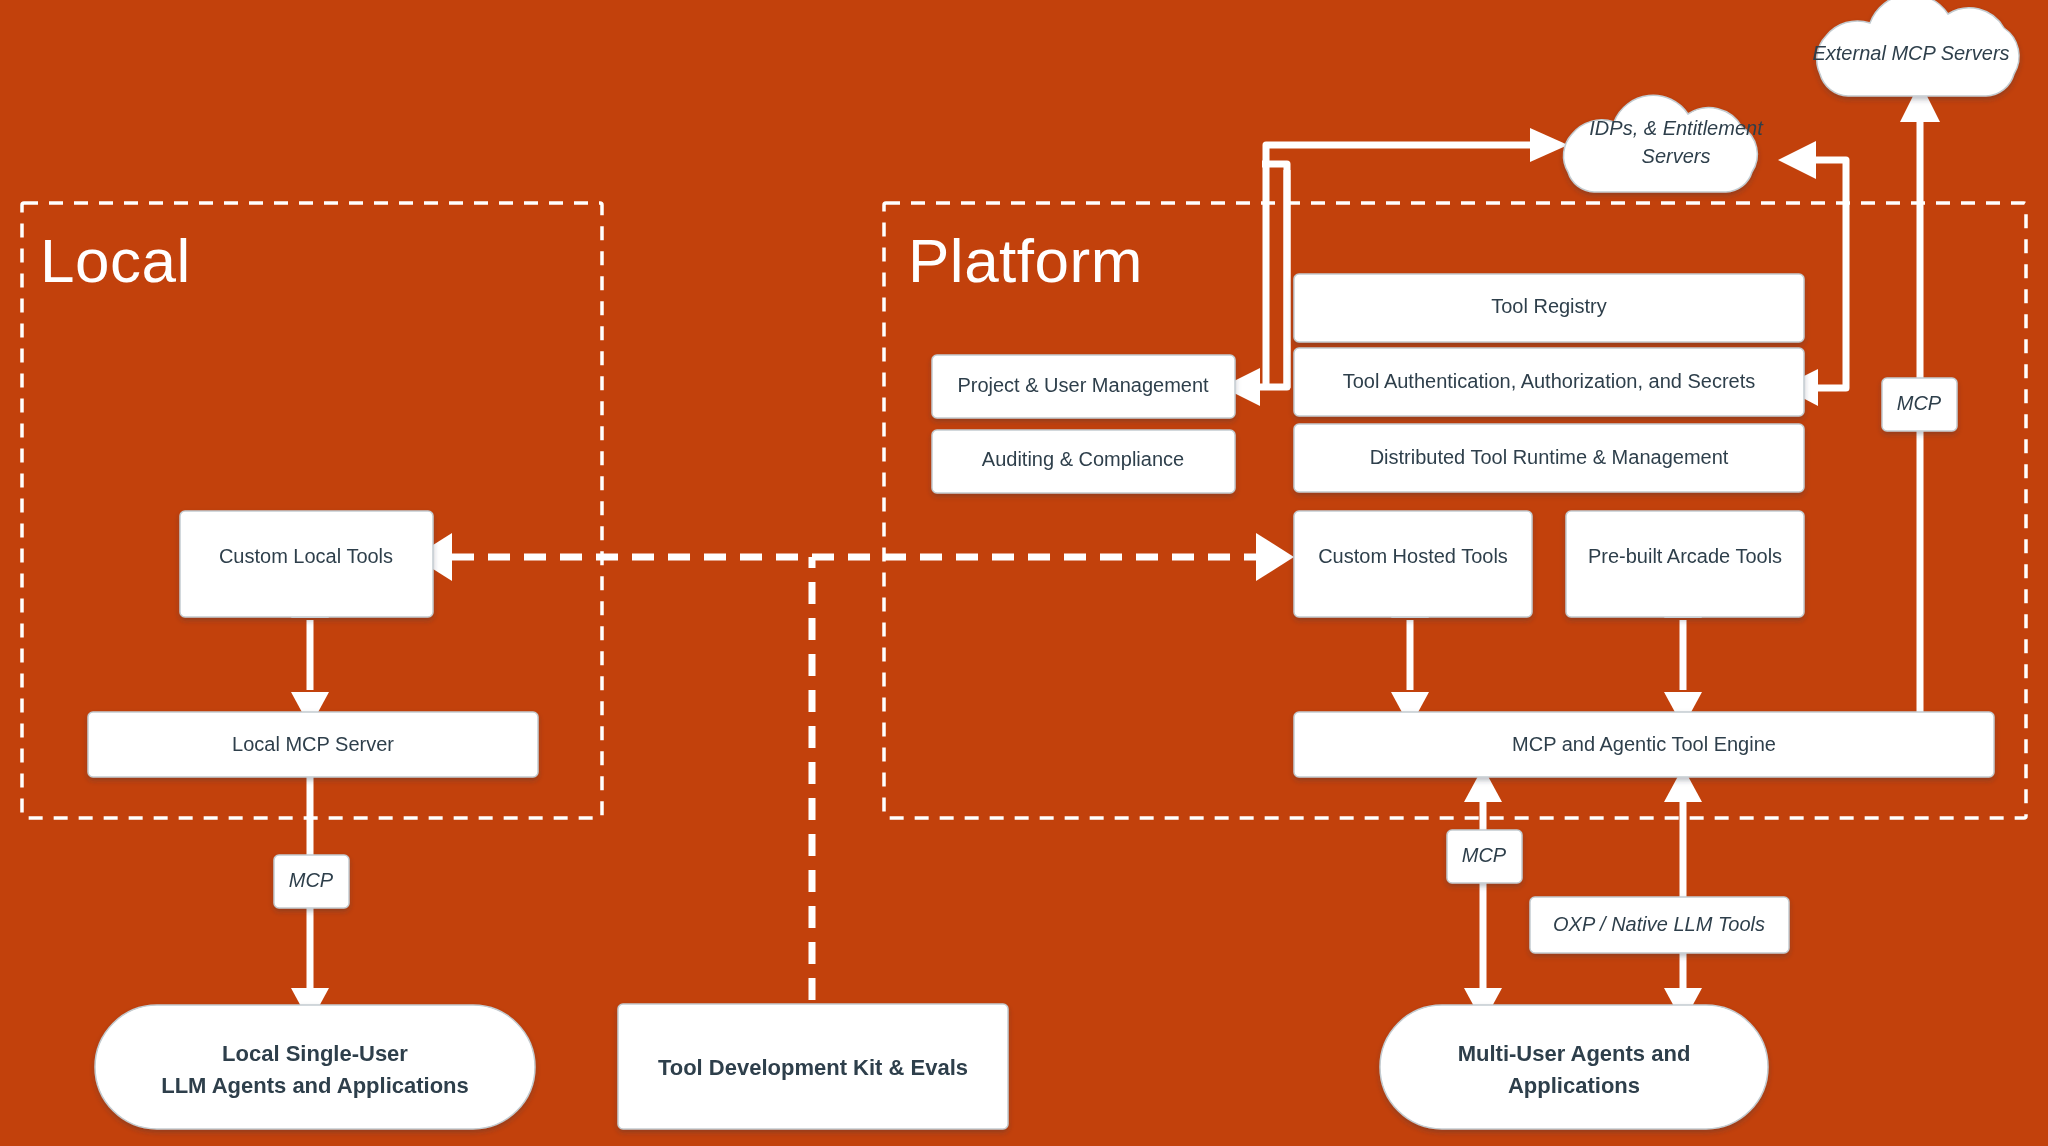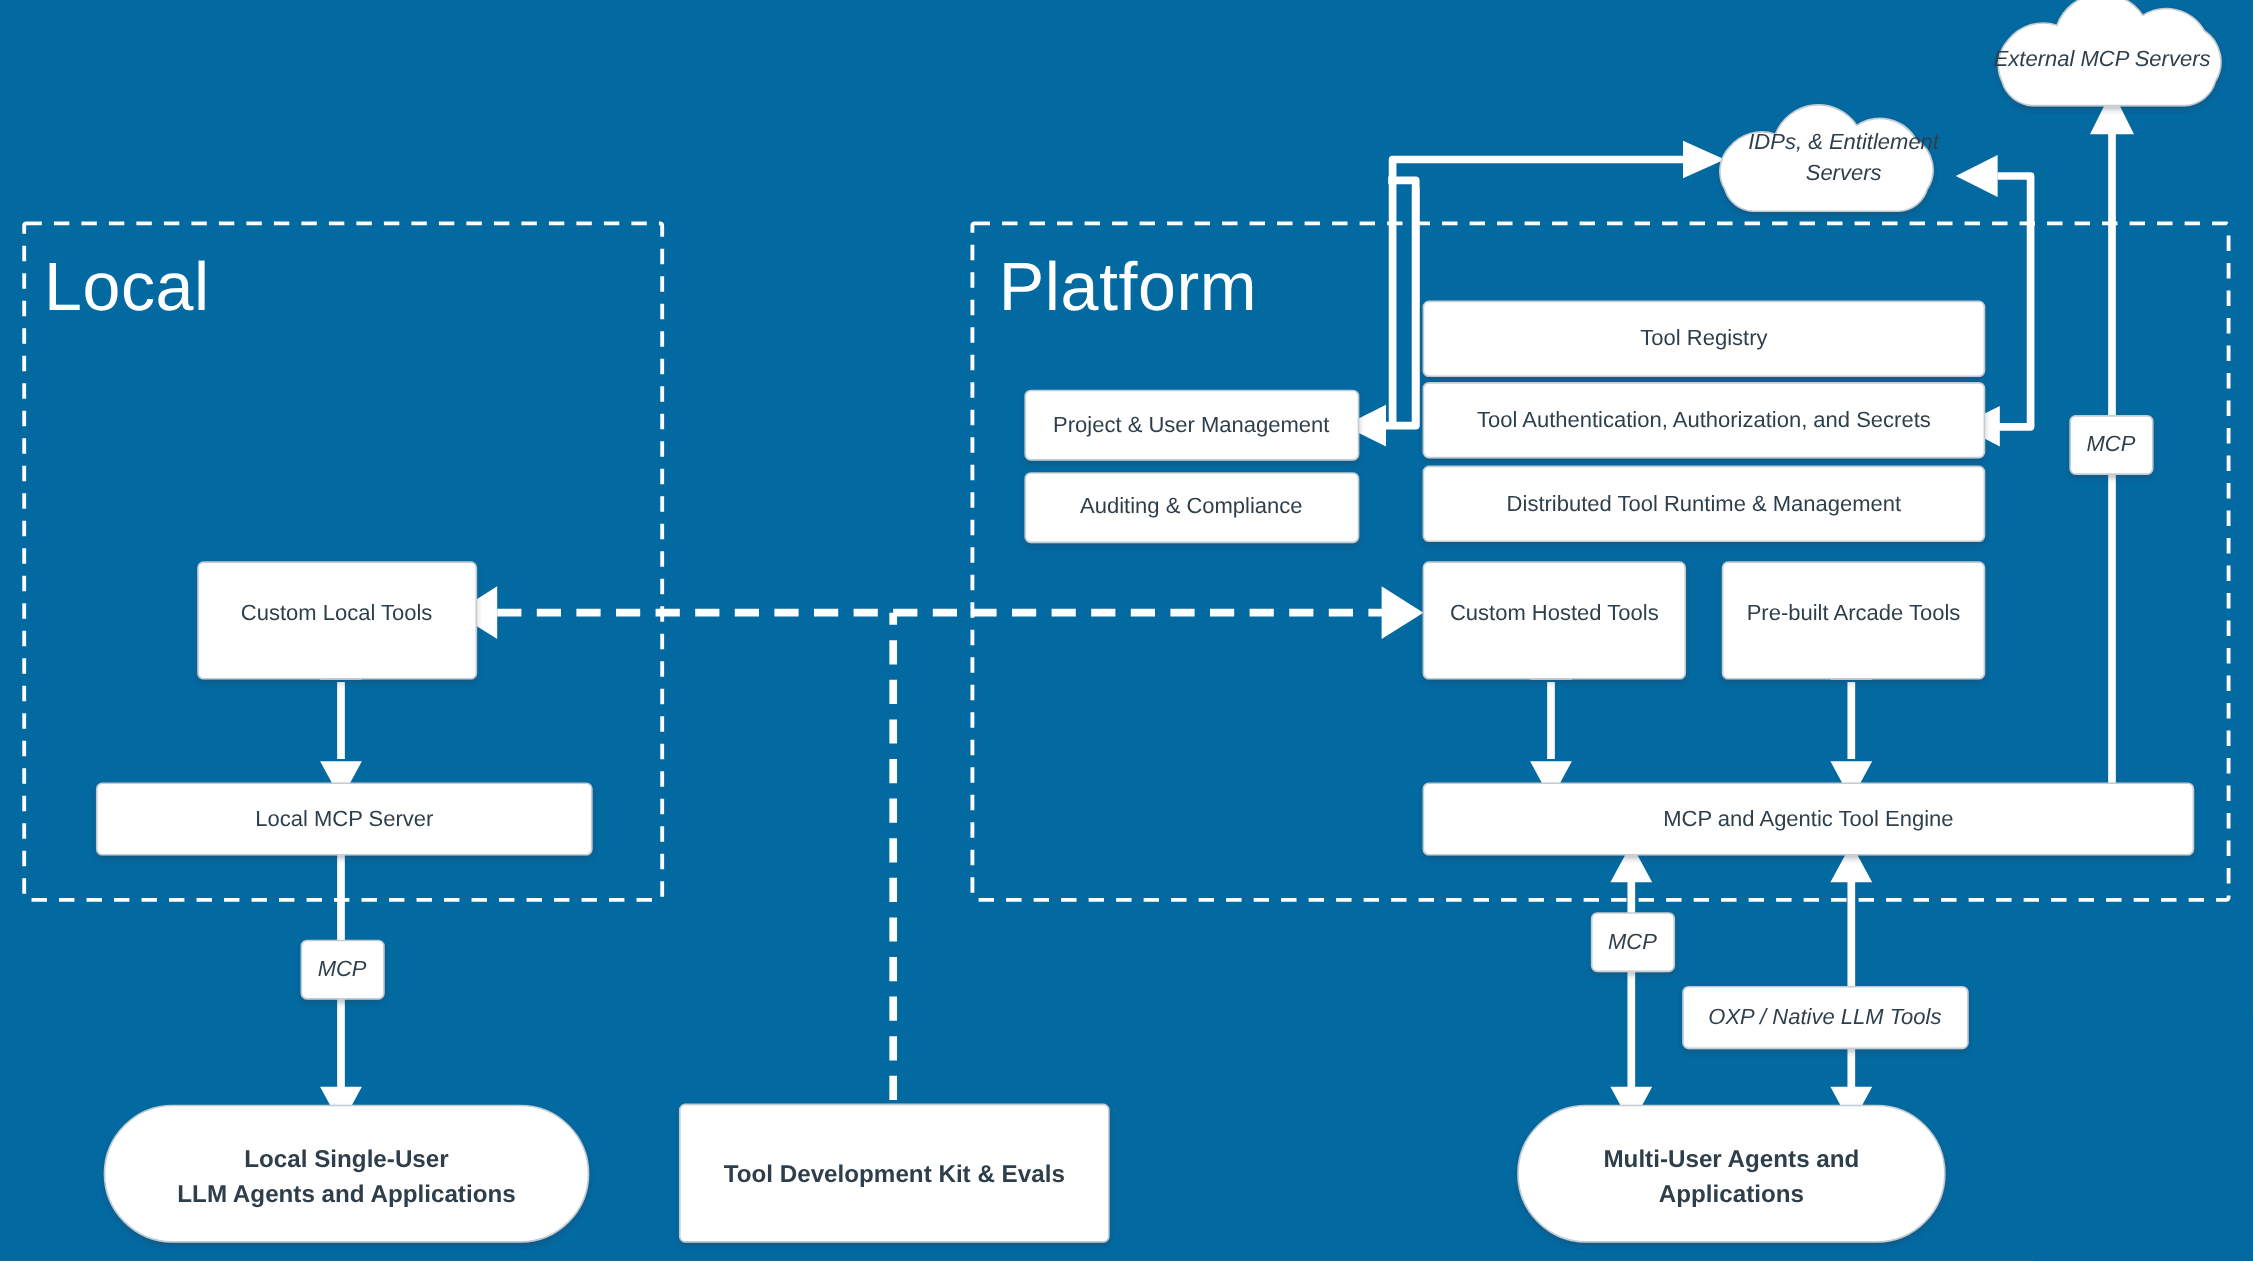--- a/index.html
+++ b/index.html
@@ -10,21 +10,21 @@
   body {
     width: 2048px;
     height: 1146px;
     font-family: "Liberation Sans", sans-serif;
     overflow: hidden;
   }
   #stage {
     position: relative;
     width: 2048px;
     height: 1146px;
-    background: #0369a1;
+    background: #c2410c;
     text-align: center;
   }
   svg#diagram {
     position: absolute;
     left: 0;
     top: 0;
     width: 2048px;
     height: 1146px;
     display: block;
   }

